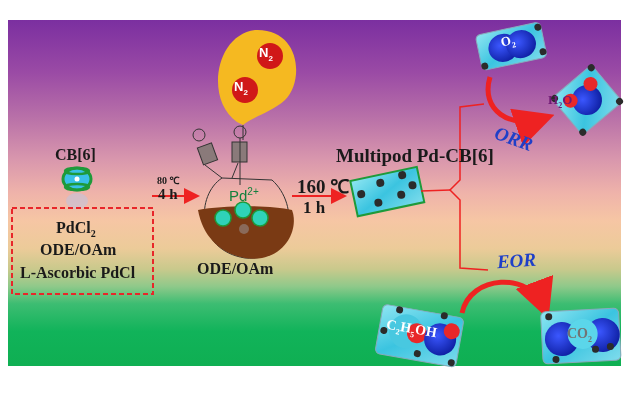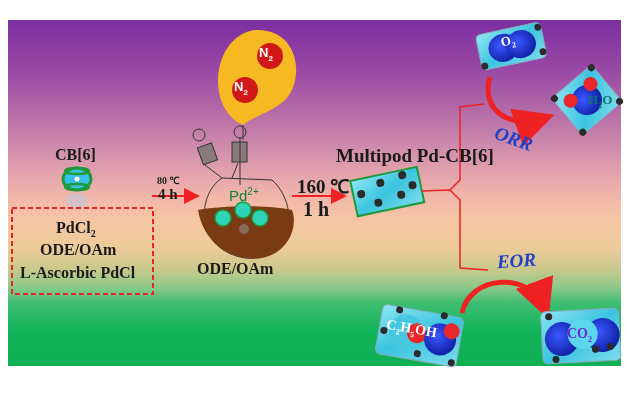--- a/index.html
+++ b/index.html
@@ -150,26 +150,26 @@
 <div class="lbl" style="left:158px;top:186px;font-size:15px;">4 h</div>
 
 <div style="position:absolute;left:259px;top:45px;font-family:'Liberation Sans',sans-serif;font-weight:bold;color:#fff;font-size:13px;"><span>N</span><sub style="font-size:8px;">2</sub></div>
 <div style="position:absolute;left:234px;top:79px;font-family:'Liberation Sans',sans-serif;font-weight:bold;color:#fff;font-size:13px;"><span>N</span><sub style="font-size:8px;">2</sub></div>
 
 <div style="position:absolute;left:229px;top:186px;font-family:'Liberation Sans',sans-serif;color:#15803d;font-size:15px;"><span>Pd</span><sup style="font-size:10px;">2+</sup></div>
 
 <div class="lbl" style="left:197px;top:260px;font-size:16px;">ODE/OAm</div>
 
 <div class="lbl" style="left:297px;top:173px;font-size:19px;">160 ℃</div>
-<div class="lbl" style="left:303px;top:198px;font-size:20px;">1 h</div>
+<div class="lbl" style="left:303px;top:198px;font-size:17px;">1 h</div>
 
 <div class="lbl" style="left:336px;top:145px;font-size:19px;">Multipod Pd-CB[6]</div>
 
 <div class="proc" style="left:494px;top:128px;font-size:19px;transform:rotate(20deg);">ORR</div>
 <div class="proc" style="left:497px;top:250px;font-size:19px;transform:rotate(-4deg);">EOR</div>
 
 <div style="position:absolute;left:501px;top:33px;font-family:'Liberation Serif',serif;font-weight:bold;color:#fff;font-size:13px;transform:rotate(-12deg);"><span>O</span><sub style="font-size:8px;">2</sub></div>
 
-<div style="position:absolute;left:588px;top:92px;font-family:'Liberation Serif',serif;font-weight:bold;color:#0f766e;font-size:13px;"><span>H</span><sub style="font-size:8px;">2</sub><span>O</span></div>
+<div style="position:absolute;left:548px;top:92px;font-family:'Liberation Serif',serif;font-weight:bold;color:#701a75;font-size:13px;"><span>H</span><sub style="font-size:8px;">2</sub><span>O</span></div>
 
 <div style="position:absolute;left:386px;top:321px;font-family:'Liberation Serif',serif;font-weight:bold;color:#fff;font-size:14px;transform:rotate(10deg);"><span>C</span><sub style="font-size:8px;">2</sub><span>H</span><sub style="font-size:8px;">5</sub><span>OH</span></div>
 
-<div style="position:absolute;left:567px;top:326px;font-family:'Liberation Serif',serif;font-weight:bold;color:#6d28d9;font-size:14px;"><span>CO</span><sub style="font-size:8px;">2</sub></div>
+<div style="position:absolute;left:567px;top:326px;font-family:'Liberation Serif',serif;font-weight:bold;color:#737373;font-size:14px;"><span>CO</span><sub style="font-size:8px;">2</sub></div>
 
 </body></html>

